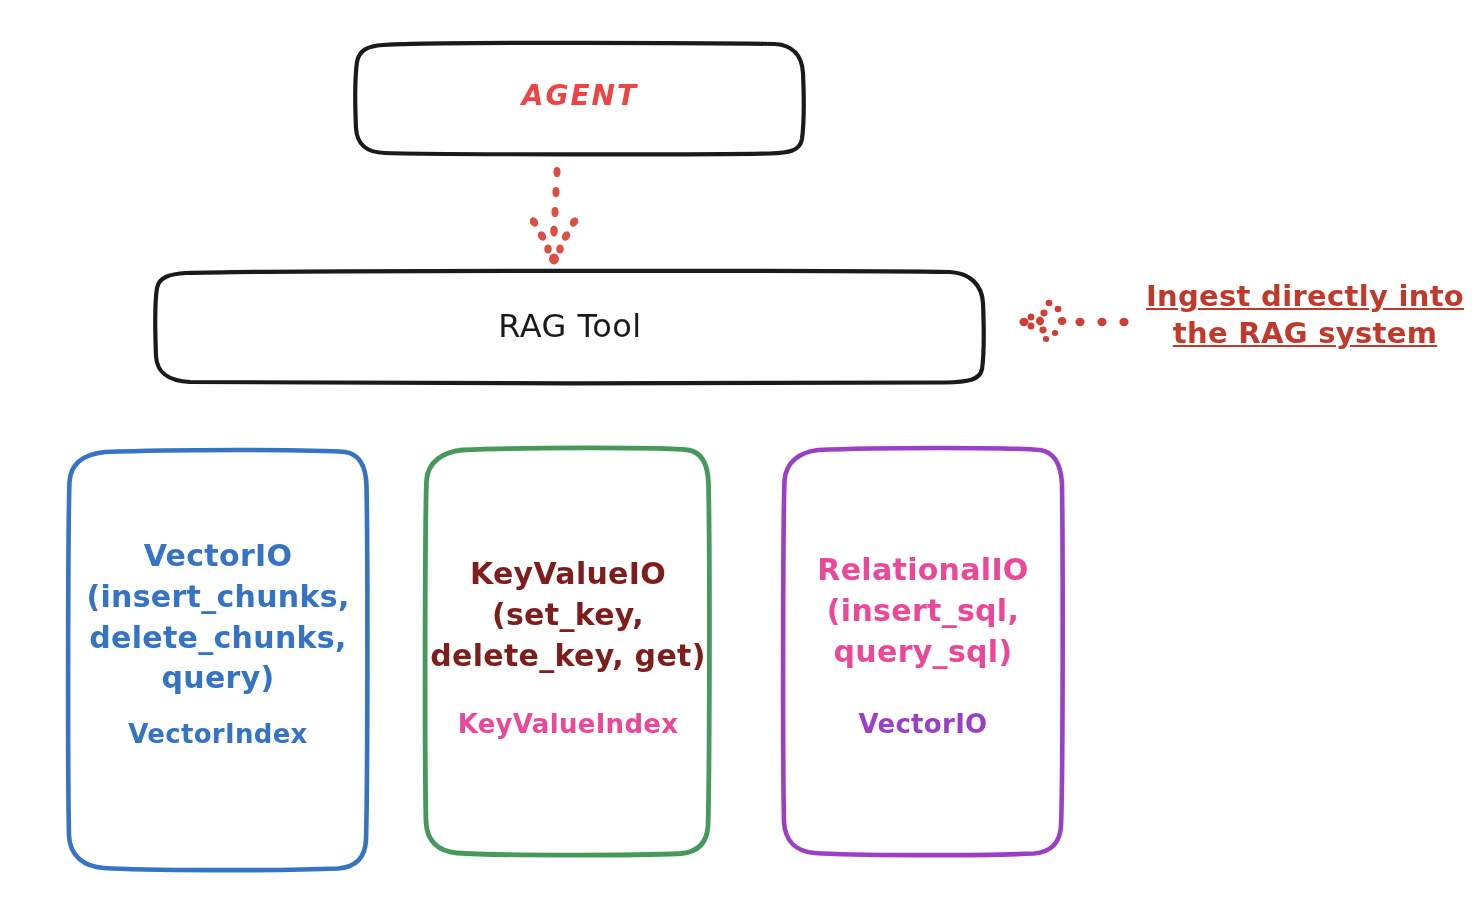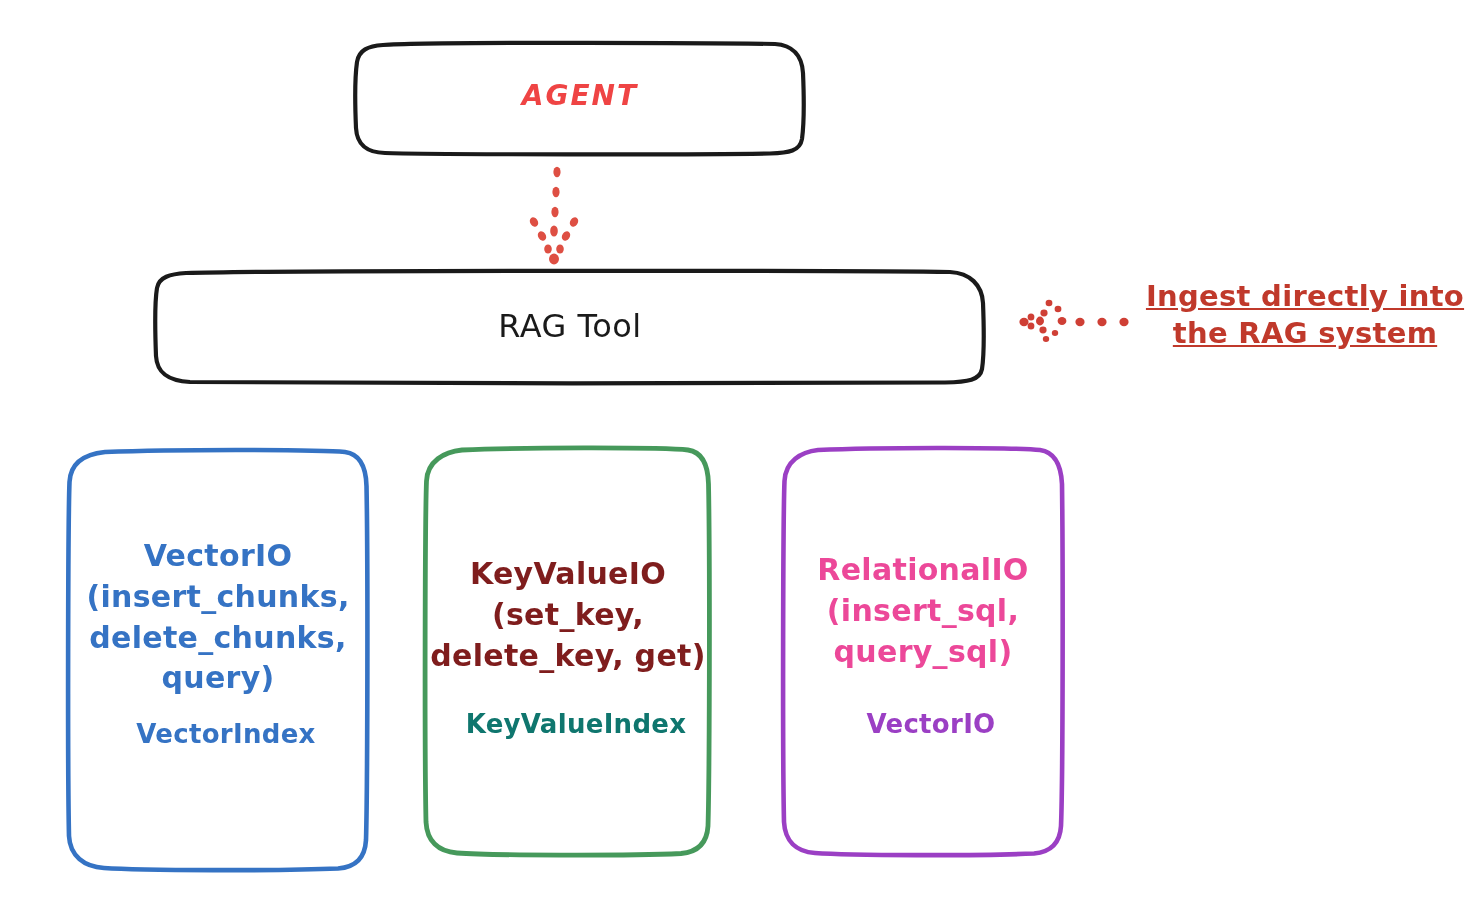--- a/index.html
+++ b/index.html
@@ -61,26 +61,25 @@
     user-select: none;
   }
   .col-sub {
     position: absolute;
     text-align: center;
     line-height: 1.3;
     font-size: 26px;
     font-weight: 600;
     letter-spacing: 0.3px;
     user-select: none;
-    padding-left: 8px;
   }
   #vector-title { left: 70px;  top: 536px; width: 296px; color: #3573c4; }
   #vector-sub   { left: 70px;  top: 718px; width: 296px; color: #3573c4; }
   #kv-title     { left: 428px; top: 554px; width: 280px; color: #7f1d1d; }
-  #kv-sub       { left: 428px; top: 708px; width: 280px; color: #0f766e; }
+  #kv-sub       { left: 428px; top: 708px; width: 280px; color: #ec4899; }
   #rel-title    { left: 784px; top: 550px; width: 278px; color: #ec4899; }
   #rel-sub      { left: 784px; top: 708px; width: 278px; color: #9b3fc4; }
 
   
   #ingest-note {
     position: absolute;
     left: 1140px;
     top: 278px;
     width: 330px;
     text-align: center;

